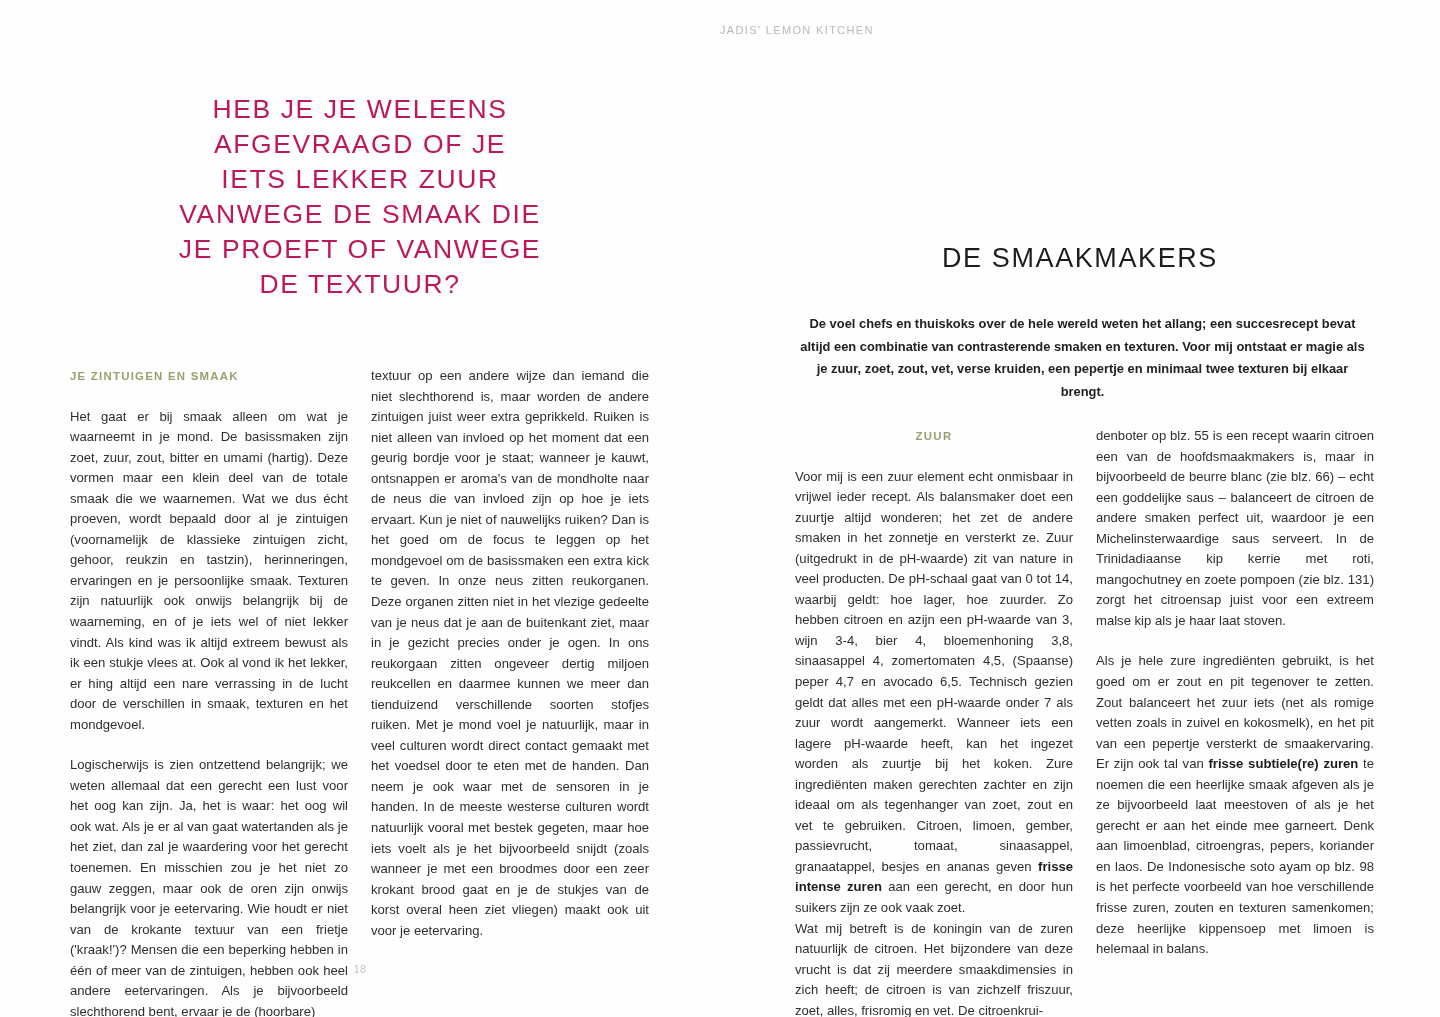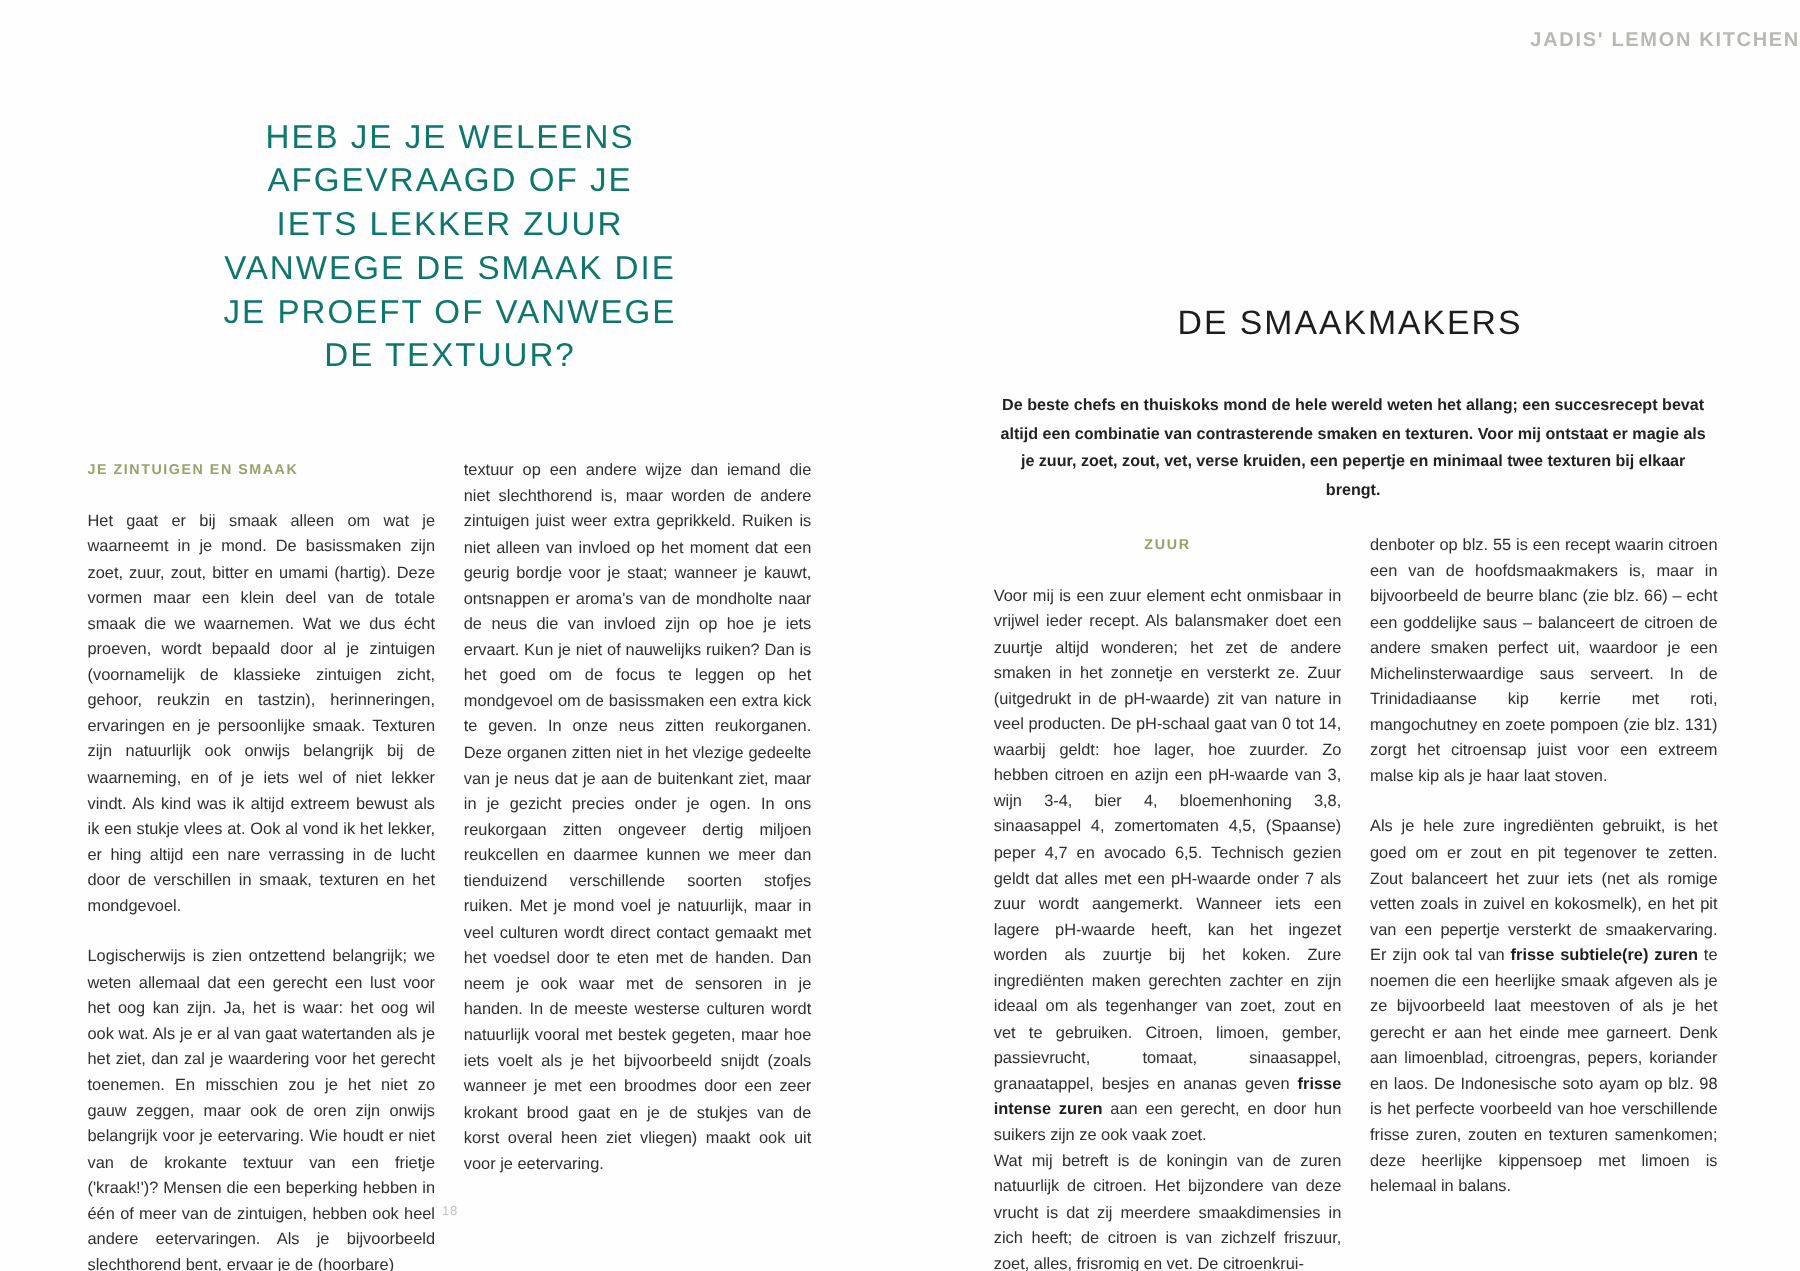--- a/index.html
+++ b/index.html
@@ -29,35 +29,35 @@
     height: 1017px;
     box-sizing: border-box;
   }
 
   
   .running-header {
     position: absolute;
     top: 24px;
     left: 0;
     right: 0;
-    text-align: right;
-    font-size: 16px;
+    text-align: left;
+    font-size: 11px;
     letter-spacing: 1.35px;
     color: #b9b9b4;
-    font-weight: 700;
+    font-weight: 400;
   }
 
   
   .pullquote {
     position: absolute;
     top: 92px;
     left: 70px;
     width: 580px;
     text-align: center;
-    color: #0f766e;
+    color: #be185d;
     font-size: 26.5px;
     line-height: 35px;
     letter-spacing: 1.6px;
     font-weight: 300;
   }
   .pullquote .pq-line { display: block; white-space: nowrap; }
 
   
   .cols {
     position: absolute;
@@ -171,21 +171,21 @@
 
     <div class="folio">18</div>
   </div>
 
   <div class="page">
 
     <div class="running-header">JADIS' LEMON KITCHEN</div>
 
     <div class="chapter-title">DE SMAAKMAKERS</div>
 
-    <div class="chapter-intro">De beste chefs en thuiskoks mond de hele wereld weten het allang; een succesrecept bevat altijd een combinatie van contrasterende smaken en texturen. Voor mij ontstaat er magie als je zuur, zoet, zout, vet, verse kruiden, een pepertje en minimaal twee texturen bij elkaar brengt.</div>
+    <div class="chapter-intro">De voel chefs en thuiskoks over de hele wereld weten het allang; een succesrecept bevat altijd een combinatie van contrasterende smaken en texturen. Voor mij ontstaat er magie als je zuur, zoet, zout, vet, verse kruiden, een pepertje en minimaal twee texturen bij elkaar brengt.</div>
 
   </div>
 
   <div class="cols cols-right">
     <div class="col">
       <p class="section-head">ZUUR</p>
       <p><span>Voor mij is een zuur element echt onmisbaar in vrijwel ieder recept. Als balansmaker doet een zuurtje altijd wonderen; het zet de andere smaken in het zonnetje en versterkt ze. Zuur (uitgedrukt in de pH-waarde) zit van nature in veel producten. De pH-schaal gaat van 0 tot 14, waarbij geldt: hoe lager, hoe zuurder. Zo hebben citroen en azijn een pH-waarde van 3, wijn 3-4, bier 4, bloemenhoning 3,8, sinaasappel 4, zomertomaten 4,5, (Spaanse) peper 4,7 en avocado 6,5. Technisch gezien geldt dat alles met een pH-waarde onder 7 als zuur wordt aangemerkt. Wanneer iets een lagere pH-waarde heeft, kan het ingezet worden als zuurtje bij het koken. Zure ingrediënten maken gerechten zachter en zijn ideaal om als tegenhanger van zoet, zout en vet te gebruiken. Citroen, limoen, gember, passievrucht, tomaat, sinaasappel, granaatappel, besjes en ananas geven </span><b>frisse intense zuren</b><span> aan een gerecht, en door hun suikers zijn ze ook vaak zoet.</span></p>
       <p style="margin-top:-20px">Wat mij betreft is de koningin van de zuren natuurlijk de citroen. Het bijzondere van deze vrucht is dat zij meerdere smaakdimensies in zich heeft; de citroen is van zichzelf friszuur, zoet, alles, frisromig en vet. De citroenkrui-</p>
     </div>
     <div class="col">

